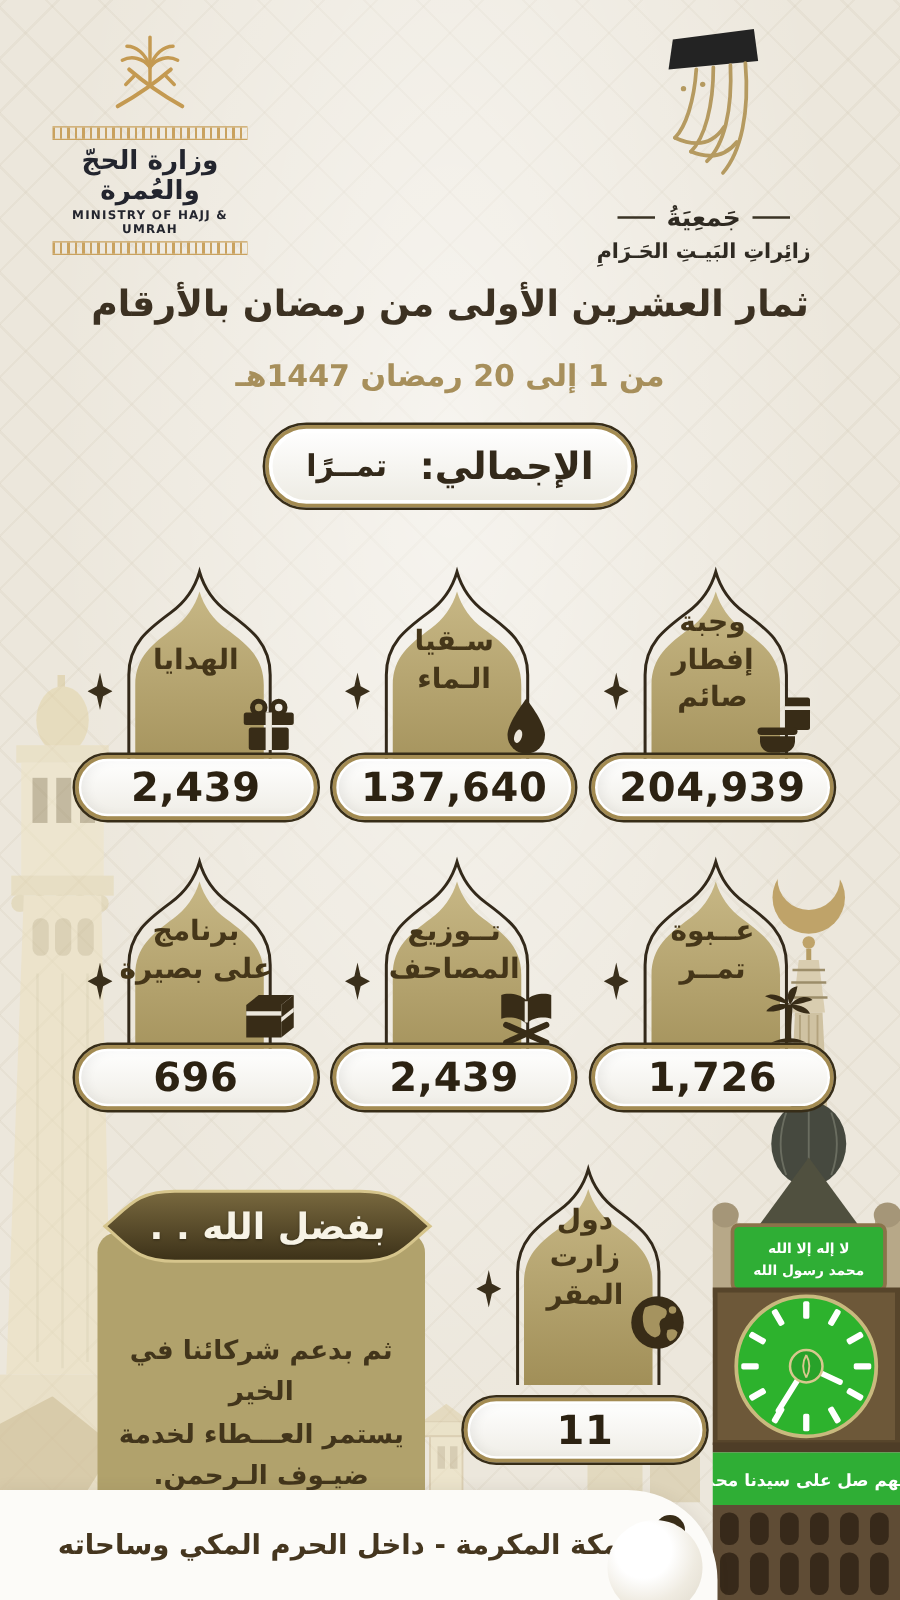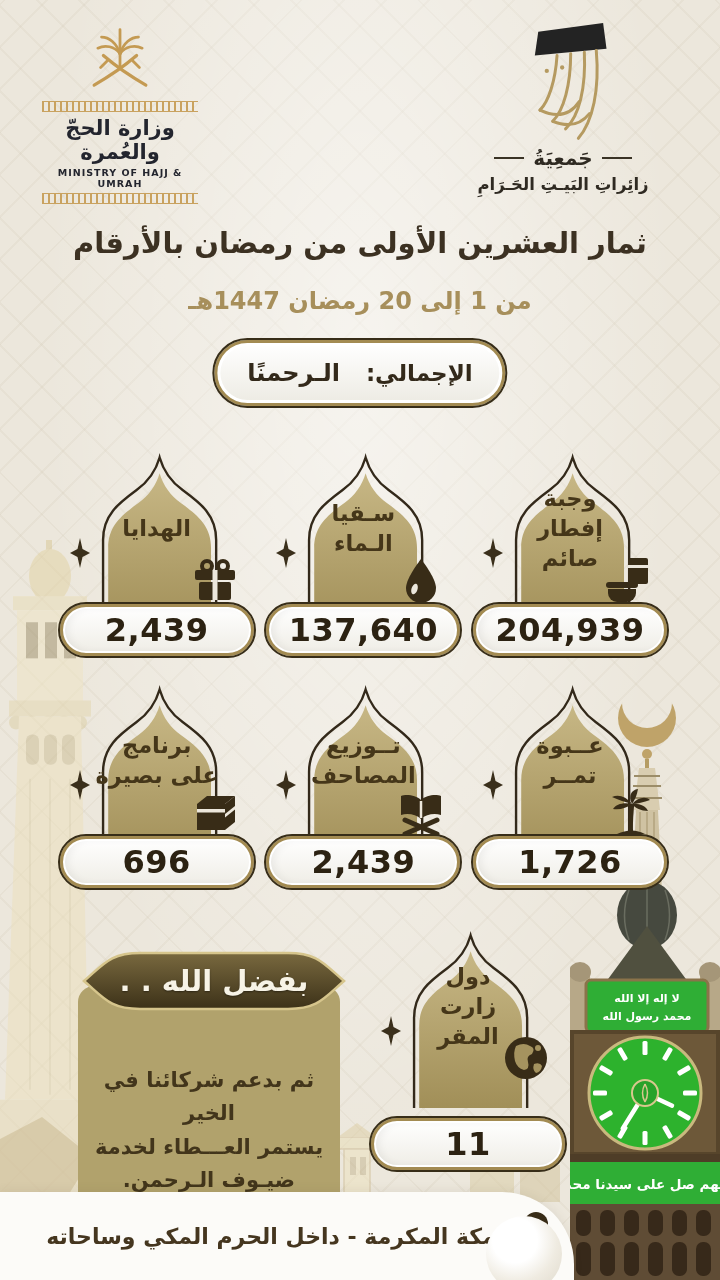--- a/index.html
+++ b/index.html
@@ -16,35 +16,35 @@
   
   .ministry-logo{position:absolute;left:36px;top:26px;width:168px;text-align:center;z-index:4;}
   .ministry-logo .emblem{width:84px;height:72px;margin:0 auto;display:block;}
   .orn{height:9px;margin:3px 6px;background:repeating-linear-gradient(90deg,#c9a25f 0 2px,transparent 2px 6px);
        border-top:1.5px solid #c9a25f;border-bottom:1.5px solid #c9a25f;}
   .ministry-ar{font-size:21px;font-weight:bold;color:#23252e;margin-top:4px;}
   .ministry-en{font-size:9.5px;font-weight:bold;letter-spacing:1px;color:#23252e;margin:3px 0 4px;}
 
   .assoc-logo{position:absolute;right:52px;top:18px;width:210px;text-align:center;z-index:4;}
   .assoc-logo .kaaba{width:128px;height:128px;display:block;margin:0 auto;}
-  .assoc-title-row{display:flex;align-items:center;justify-content:center;gap:9px;margin-top:0;}
+  .assoc-title-row{display:flex;align-items:center;justify-content:center;gap:9px;margin-top:16px;}
   .dash{width:30px;height:2px;background:#3a3325;}
   .assoc-title{font-size:20px;font-weight:bold;color:#2f2a22;}
   .assoc-sub{font-size:16.5px;font-weight:bold;color:#2f2a22;margin-top:5px;}
 
   
   .main-title{position:absolute;top:226px;left:0;right:0;text-align:center;direction:rtl;
     font-size:29px;font-weight:800;color:#3c3122;z-index:4;}
   .sub-title{position:absolute;top:287px;left:0;right:0;text-align:center;direction:rtl;
     font-size:24px;font-weight:bold;color:#a78f5b;z-index:4;}
   .total-pill{position:absolute;top:340px;left:50%;transform:translateX(-50%);height:60px;
     padding:0 30px;border-radius:40px;display:flex;align-items:center;gap:14px;direction:rtl;
     background:linear-gradient(180deg,#ffffff,#edebe3);
     border:3px solid #a38b52;outline:2px solid #372d18;box-shadow:inset 0 0 0 3px #fff;z-index:4;}
-  .total-label{font-size:23px;font-weight:800;color:#33291a;margin-left:12px;}
+  .total-label{font-size:30px;font-weight:800;color:#33291a;margin-left:12px;}
   .total-value{font-size:41px;font-weight:800;color:#2d2313;letter-spacing:1px;}
   .total-unit{font-size:24px;font-weight:bold;color:#33291a;}
 
   
   .cards{position:absolute;top:454px;left:50px;width:620px;display:grid;
     grid-template-columns:repeat(3,1fr);direction:rtl;row-gap:30px;z-index:3;}
   .card{position:relative;width:200px;display:flex;flex-direction:column;align-items:center;}
   .dome{position:relative;width:152px;height:176px;}
   .dome .shape{position:absolute;left:0;top:0;width:100%;height:100%;overflow:visible;}
   .dome-label{position:absolute;top:24px;bottom:50px;left:0;right:0;display:flex;align-items:center;
@@ -170,21 +170,21 @@
       <div class="dash"></div>
     </div>
     <div class="assoc-sub">زائِراتِ البَيـتِ الحَـرَامِ</div>
   </div>
 
   <div class="main-title">ثمار العشرين الأولى من رمضان بالأرقام</div>
   <div class="sub-title">من 1 إلى 20 رمضان 1447هـ</div>
 
   <div class="total-pill">
     <span class="total-label">الإجمالي:</span>
-    <span class="total-unit">الـرحمنًا</span>
+    <span class="total-unit">تمــرًا</span>
   </div>
 
   <div class="cards">
 
     <div class="card">
       <div class="dome">
         <svg class="shape" viewBox="0 -16 160 202">
           <defs>
               <linearGradient id="dg0" x1="0" y1="0" x2="0" y2="1">
                 <stop offset="0" stop-color="#c7b785"></stop>

